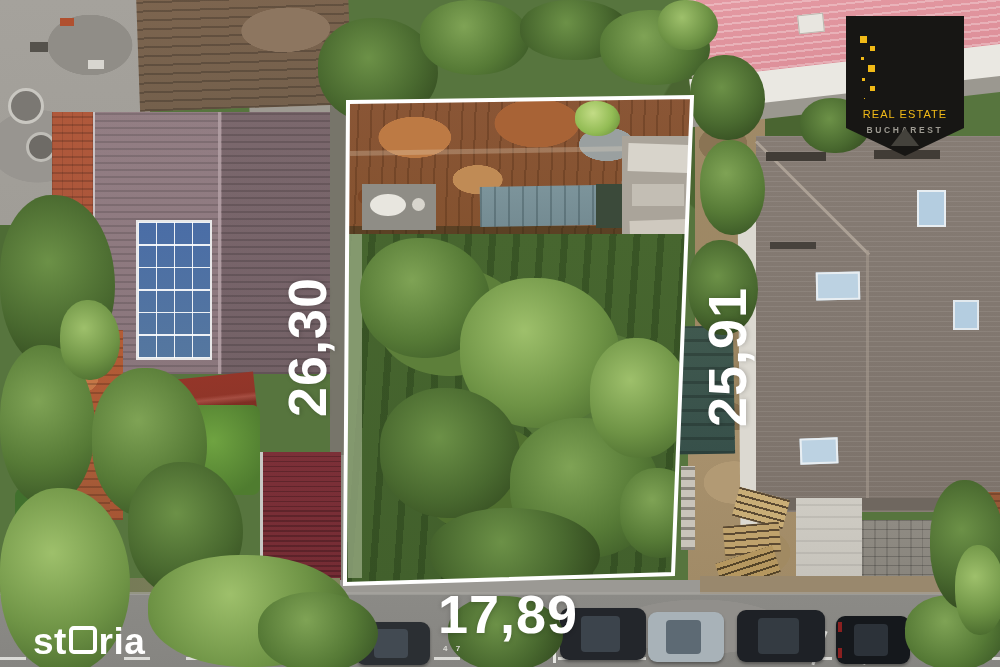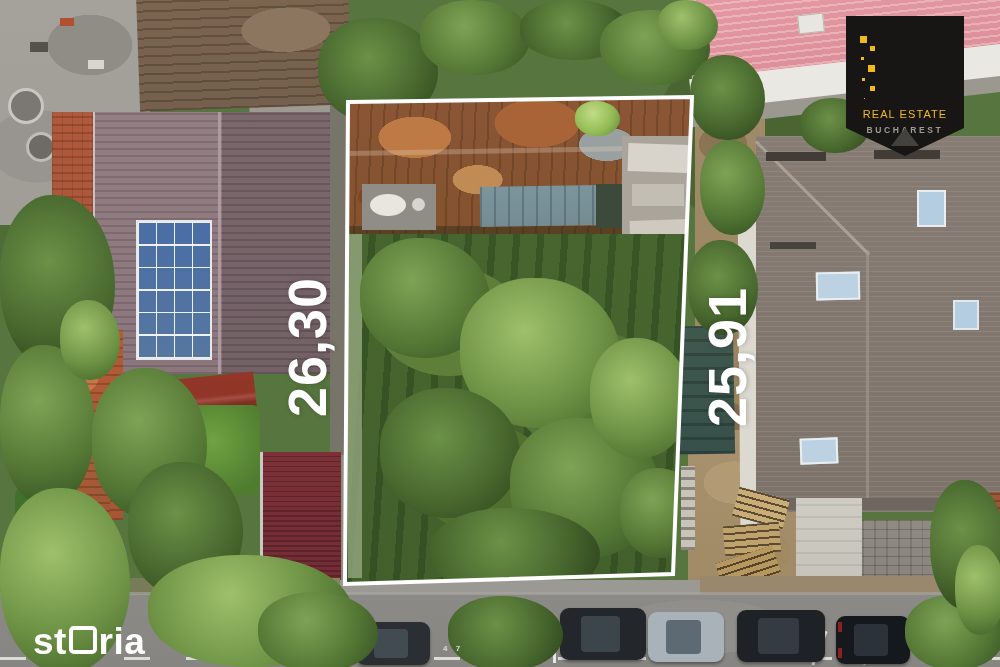--- a/index.html
+++ b/index.html
@@ -274,20 +274,21 @@
     <i class="t t2" style="left:90px;top:420px;width:170px;height:90px;"></i>
     <i class="t t1" style="left:280px;top:380px;width:80px;height:90px;"></i>
   </div>
 
   <svg class="abs" style="left:340px;top:88px;width:362px;height:500px;" viewBox="0 0 362 500">
     <polygon points="8,14 352,9 333,486 5,496" fill="none" stroke="#ffffff" stroke-width="4" stroke-linejoin="miter"></polygon>
   </svg>
 
   <div class="dim vert" style="left:307px;top:347px;">26,30</div>
   <div class="dim vert" style="left:727px;top:357px;">25,91</div>
+  <div class="dim" style="left:508px;top:614px;">17,89</div>
 
   <div class="roadnum">4 7</div>
 
   <div class="storia">
     <span>st</span>
       <span class="sq-o"></span>
       <span>ria</span>
   </div>
 
   <div class="up-wrap">

